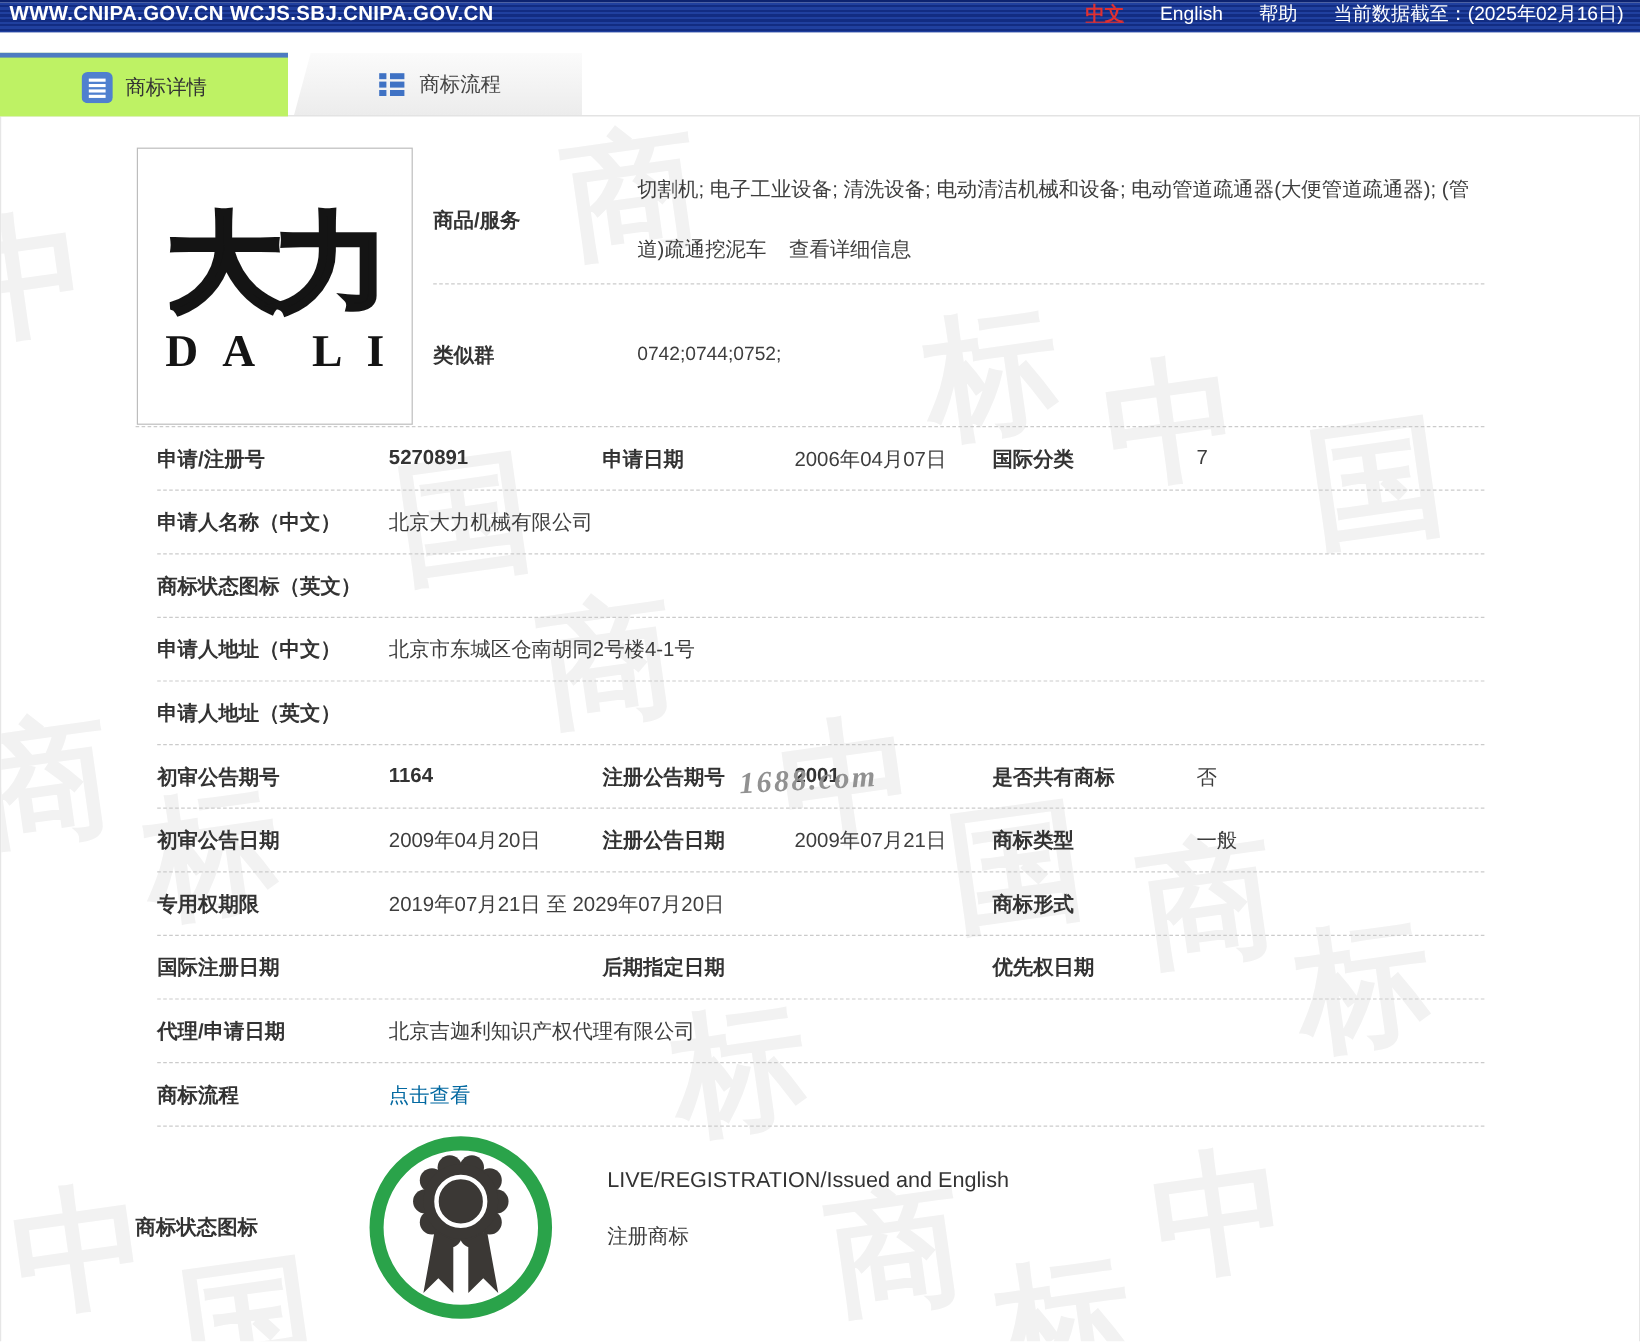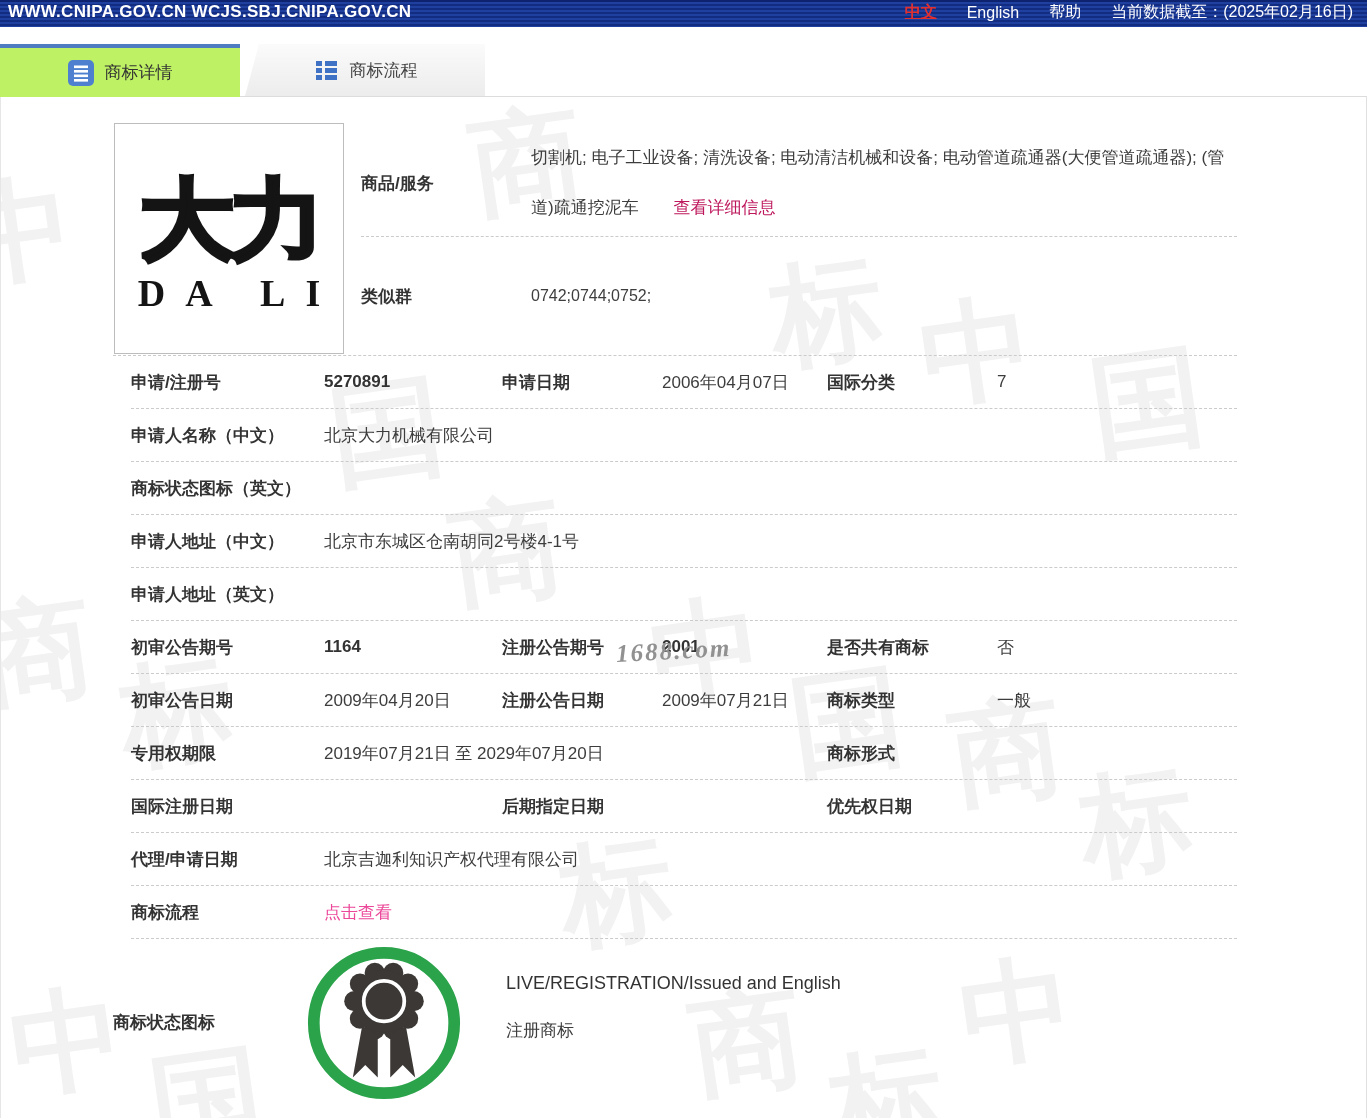--- a/index.html
+++ b/index.html
@@ -51,35 +51,35 @@
     -webkit-text-stroke:4px #141414; line-height:1; transform:scaleY(.92); }
   .tm-en { margin-top:6px; font-family:"Liberation Serif","DejaVu Serif",serif;
     font-weight:700; font-size:38px; letter-spacing:20px; color:#141414;
     text-indent:20px; line-height:1; }
   .right-col { margin-left:248px; }
   .goods-row { display:flex; padding-top:10px; padding-bottom:3px;
     border-bottom:1px dashed #cbcbcb; min-height:114px; }
   .goods-label { width:170px; font-weight:700; font-size:17px; align-self:center; flex:none; }
   .goods-value { flex:1; font-size:17px; line-height:50px; color:#3d3d3d; }
   .group-row { display:flex; align-items:center; height:118px; }
-  .inline-link { color:#be185d; cursor:pointer; margin-left:30px; white-space:nowrap; }
+  .inline-link { color:#404040; cursor:pointer; margin-left:14px; white-space:nowrap; }
 
   
   .drow { display:flex; align-items:center; height:53px; border-bottom:1px dashed #cbcbcb;
     font-size:17px;margin-left:18px; }
   .c-l1 { width:193px; font-weight:700; flex:none; }
   .c-v1 { width:178px; color:#3d3d3d; flex:none; }
   .c-l2 { width:160px; font-weight:700; flex:none; }
   .c-v2 { width:165px; color:#3d3d3d; flex:none; }
   .c-l3 { width:170px; font-weight:700; flex:none; }
   .c-v3 { flex:1; color:#3d3d3d; }
   .c-wide { flex:1; color:#3d3d3d; }
   .c-v503 { width:503px; color:#3d3d3d; flex:none; }
   .bold-val { font-weight:700; color:#333; }
-  .link { color:#ec4899; cursor:pointer; }
+  .link { color:#0369a1; cursor:pointer; }
 
   
   .status-row { display:flex; height:167px; font-size:17px; }
   .status-label { width:193px; font-weight:700; align-self:center; flex:none; }
   .badge-wrap { width:156px; height:156px; margin-top:6px; flex:none; }
   .status-text { margin-left:44px; padding-top:34px; }
   .status-line1 { font-size:18px; color:#333; margin-bottom:25px; }
   .status-line2 { font-size:17px; color:#3d3d3d; }
 </style>
 </head>

